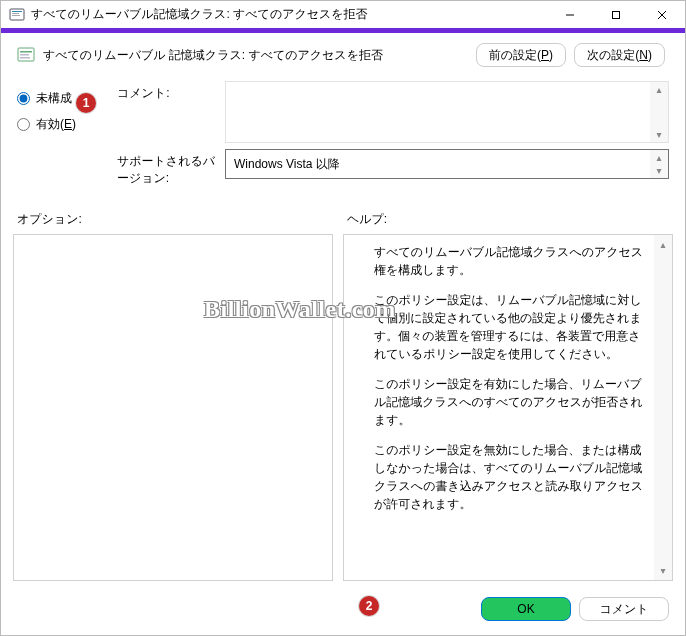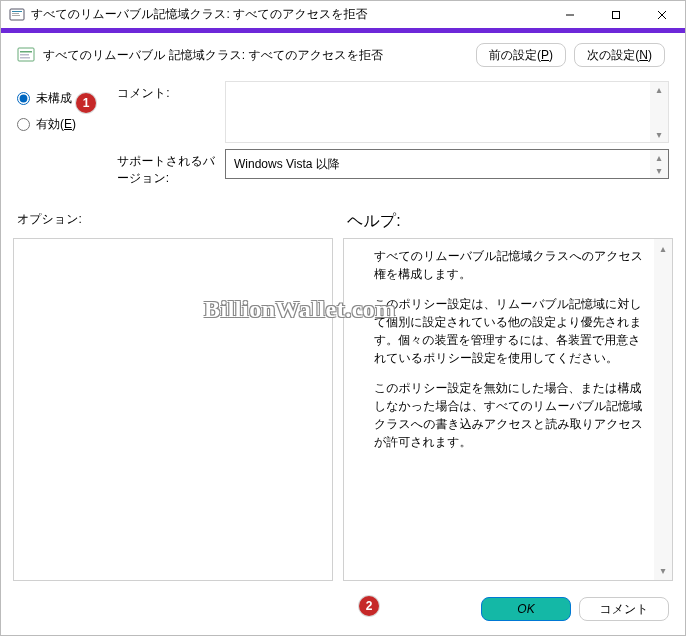--- a/index.html
+++ b/index.html
@@ -70,23 +70,22 @@
   height: 24px;
   min-width: 86px;
   background: #fff;
   border: 1px solid #ccc;
   border-radius: 8px;
   font-size: 12px;
   padding: 0 12px;
   cursor: pointer;
 }
 .btn.primary {
-  background: #14b8a6;
+  background: #22c55e;
   border-color: #0078d4;
-  font-style: italic;
 }
 .underline { text-decoration: underline; }
 .body-top {
   display: flex;
   padding: 6px 16px 0 16px;
 }
 .radio-col {
   width: 100px;
   padding-top: 4px;
 }
@@ -141,21 +140,21 @@
 }
 .labels-row {
   display: flex;
   padding: 18px 16px 6px 16px;
 }
 .labels-row .left {
   width: 330px;
   font-size: 12px;
 }
 .labels-row .right {
-  font-size: 16px;
+  font-size: 12px;
 }
 .panels {
   flex: 1;
   display: flex;
   gap: 10px;
   padding: 0 12px 6px 12px;
 }
 .panel {
   border: 1px solid #d0d0d0;
   background: #fff;
@@ -287,20 +286,21 @@
   <div class="labels-row">
     <div class="left">オプション:</div>
     <div class="right">ヘルプ:</div>
   </div>
 
   <div class="panels">
     <div class="panel opts"></div>
     <div class="panel help">
       <p>すべてのリムーバブル記憶域クラスへのアクセス権を構成します。</p>
       <p>このポリシー設定は、リムーバブル記憶域に対して個別に設定されている他の設定より優先されます。個々の装置を管理するには、各装置で用意されているポリシー設定を使用してください。</p>
+      <p>このポリシー設定を有効にした場合、リムーバブル記憶域クラスへのすべてのアクセスが拒否されます。</p>
       <p>このポリシー設定を無効にした場合、または構成しなかった場合は、すべてのリムーバブル記憶域クラスへの書き込みアクセスと読み取りアクセスが許可されます。</p>
       <div class="vscroll-stub">
         <span>▴</span>
         <span>▾</span>
       </div>
     </div>
   </div>
 
   <div class="footer">
     <button class="btn primary">OK</button>

